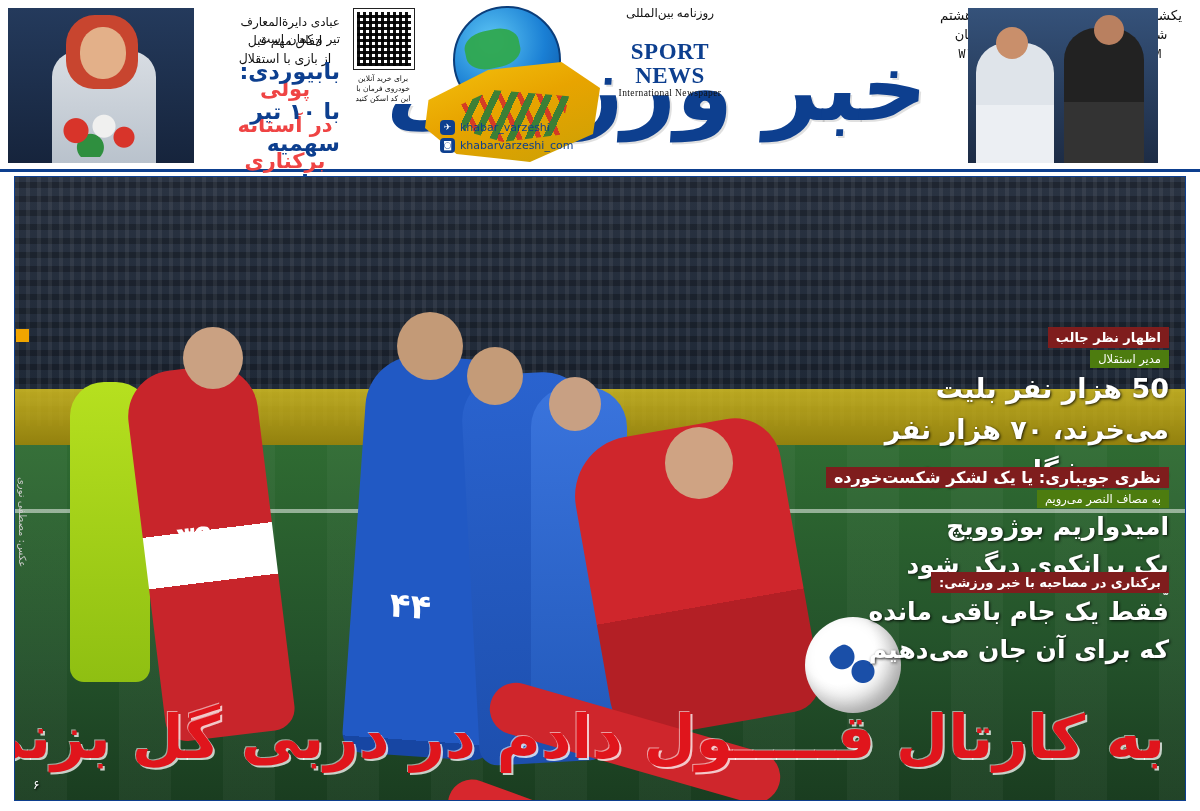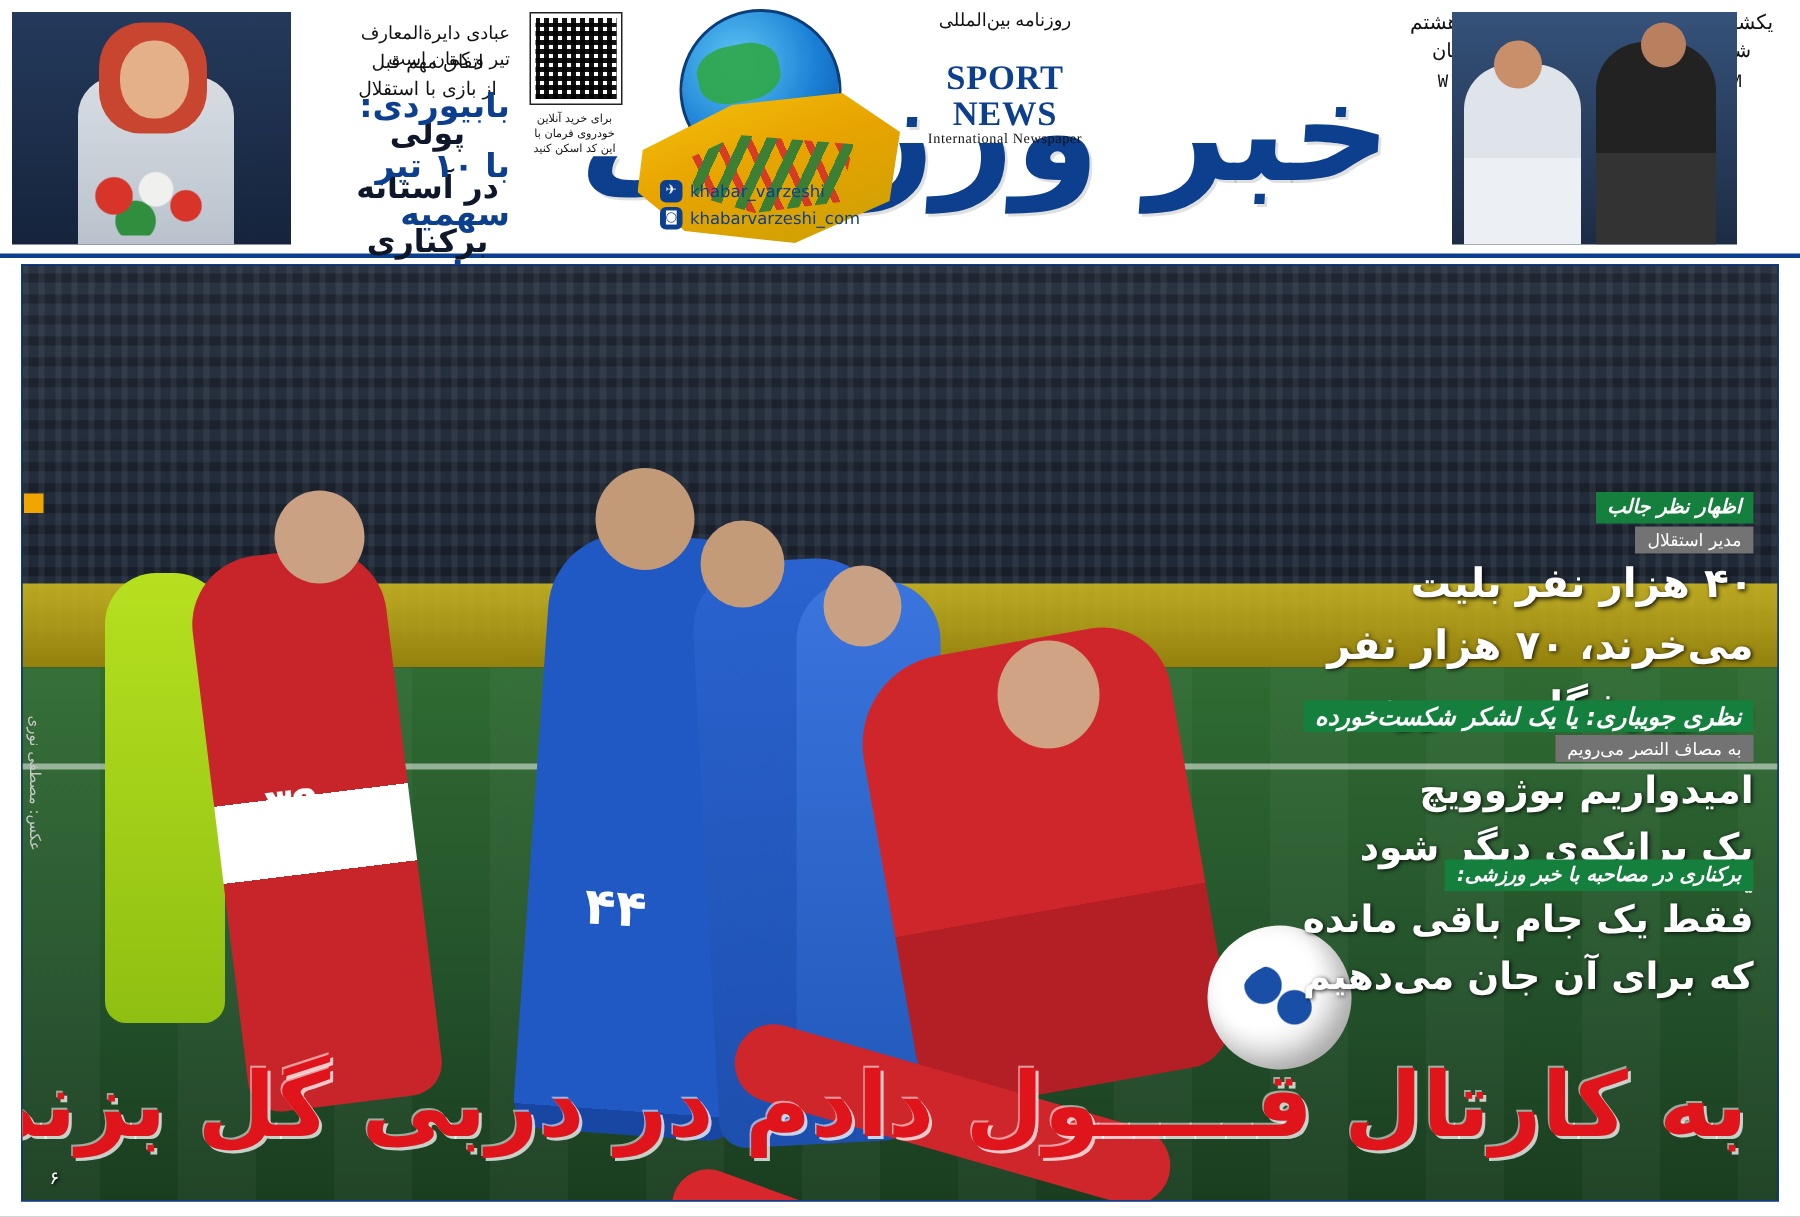--- a/index.html
+++ b/index.html
@@ -152,21 +152,21 @@
   
   .teaser-right {
     position: absolute; right: 855px; top: 32px;
     width: 120px; text-align: center; direction: rtl;
   }
   .teaser-kicker {
     font-size: 12.5px; line-height: 18px; color: #111;
   }
   .teaser-head {
     margin-top: 6px;
-    font-size: 21px; line-height: 30px; font-weight: bold; color: #0f172a;
+    font-size: 21px; line-height: 30px; font-weight: bold; color: #ef4444;
   }
   .teaser-page { font-size: 10px; color: #555; }
 
   .teaser-photo {
     position: absolute; left: 968px; top: 8px;
     width: 190px; height: 155px;
     background: linear-gradient(#35527a, #1d2c45);
     overflow: hidden;
   }
   .teaser-photo .p-a {
@@ -335,29 +335,28 @@
   .ref-green {
     left: 55px; top: 205px; width: 80px; height: 300px;
     background: linear-gradient(#b6e01f, #8fbf12);
     border-radius: 34px 34px 14px 14px;
   }
 
   
   .ov { position: absolute; direction: rtl; }
   .tag {
     display: inline-block;
-    background: #15803d; color: #fff;
+    background: #7f1d1d; color: #fff;
     font-size: 13px; line-height: 19px; font-weight: bold;
     padding: 1px 8px;
-    font-style: italic;
   }
   .tag.small { font-size: 16px; }
   .tag-sub {
     display: inline-block;
-    background: #737373; color: #fff;
+    background: #4d7c0f; color: #fff;
     font-size: 11.5px; line-height: 18px;
     padding: 0 8px;
   }
   .ov-line {
     color: #ffffff; font-weight: bold;
     text-shadow: 1px 1px 3px rgba(0,0,0,.85);
     font-size: 27px; line-height: 41px;
     white-space: nowrap;
     text-align: right;
   }
@@ -503,21 +502,21 @@
     <div class="pl sock"></div>
 
     <div class="pl ball"></div>
 
     <div class="credit-badge"></div>
     <div class="photo-credit">عکس: مصطفی نوری</div>
 
     <div class="ov ov-a">
       <div><span class="tag">اظهار نظر جالب</span></div>
       <div><span class="tag-sub">مدیر استقلال</span></div>
-      <div class="ov-line">۴۰ هزار نفر بلیت</div>
+      <div class="ov-line">50 هزار نفر بلیت</div>
       <div class="ov-line">می‌خرند، ۷۰ هزار نفر</div>
       <div class="ov-line">به ورزشگاه می‌روند</div>
       <div class="ov-page">۵</div>
     </div>
 
     <div class="ov ov-b">
       <div><span class="tag small">نظری جویباری: یا یک لشکر شکست‌خورده</span></div>
       <div><span class="tag-sub">به مصاف النصر می‌رویم</span></div>
       <div class="ov-line sm">امیدواریم بوژوویچ</div>
       <div class="ov-line sm">یک برانکوی دیگر شود</div>

